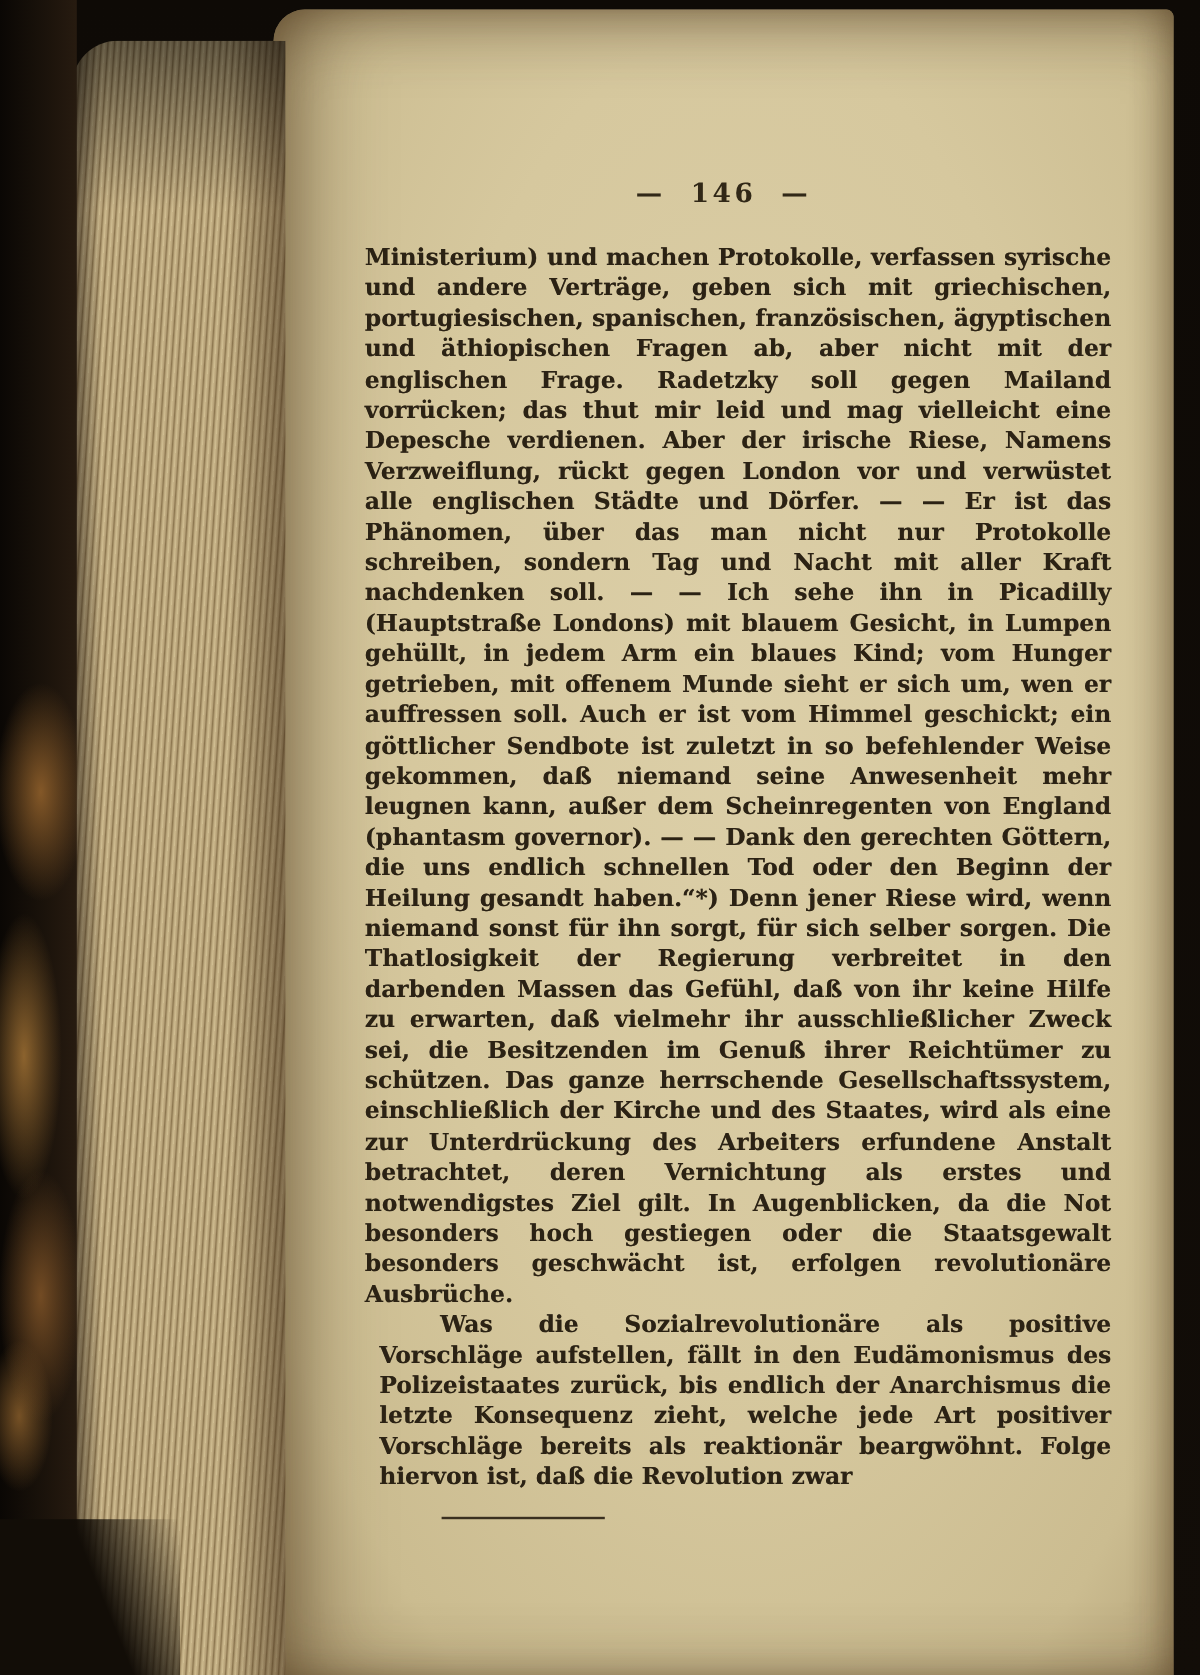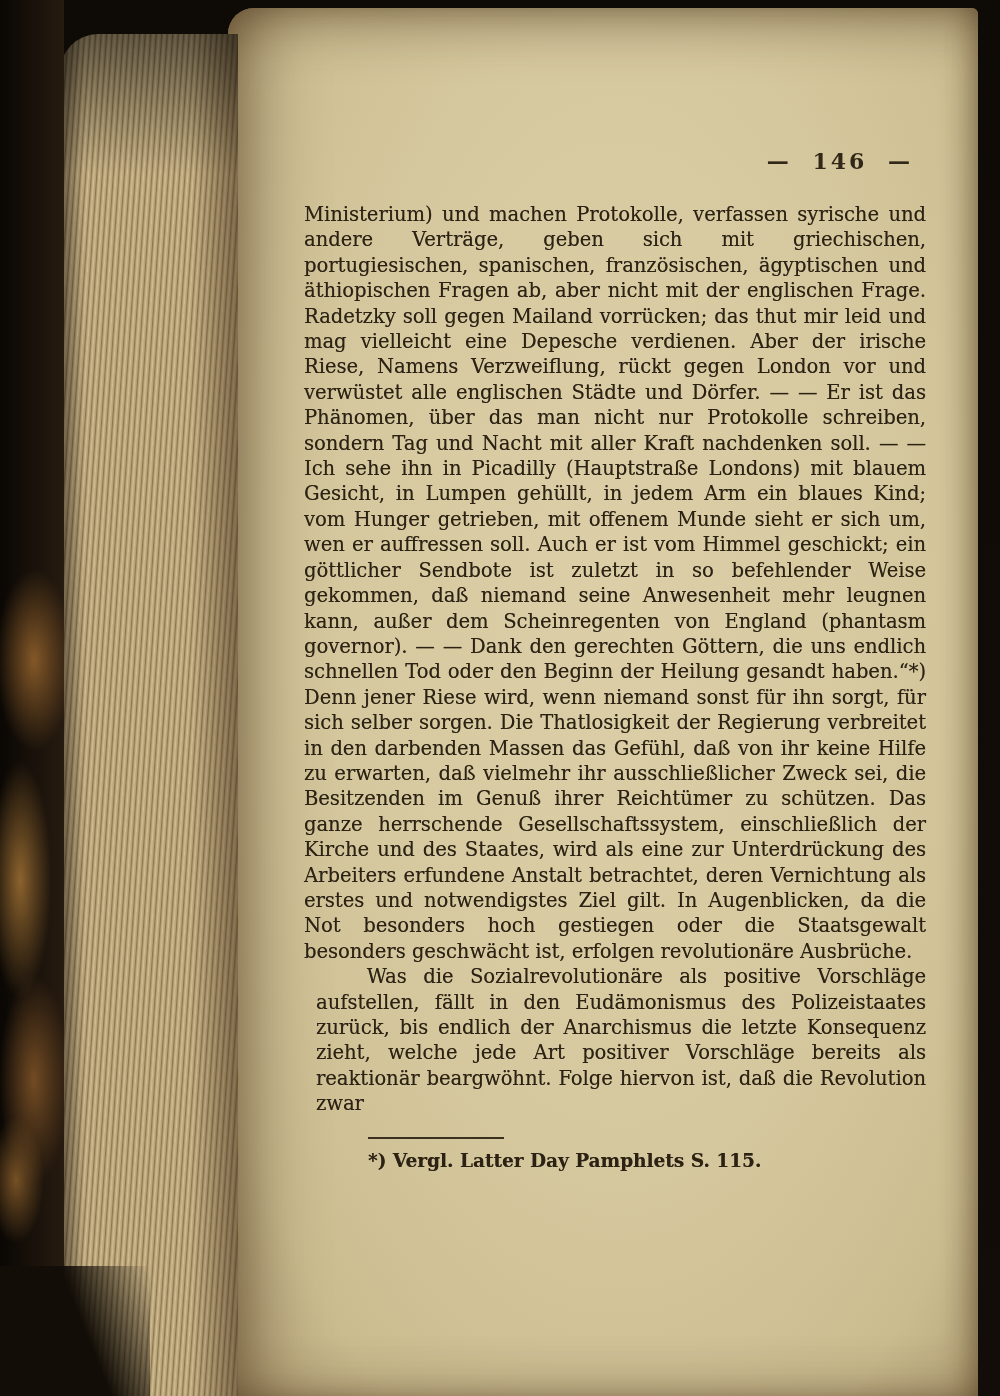--- a/index.html
+++ b/index.html
@@ -63,39 +63,39 @@
       inset 46px 0 70px -24px rgba(70,48,22,.55),
       inset -16px 0 28px -10px rgba(70,48,22,.45),
       inset 0 34px 56px -22px rgba(70,48,22,.4),
       inset 0 -24px 60px -30px rgba(70,48,22,.3);
     z-index: 1;
   }
 
   .page-number {
     margin: 140px auto 0 auto;
     width: 620px;
-    text-align: right;
+    text-align: center;
     font-size: 22px;
     font-weight: bold;
     letter-spacing: 3px;
     word-spacing: 10px;
     color: #312817;
   }
 
   .text-block {
     margin: 28px 0 0 76px;
     width: 622px;
     color: #2b2214;
   }
 
   .para {
     margin: 0;
     font-size: 19.5px;
     line-height: 25.4px;
-    font-weight: normal;
+    font-weight: bold;
     text-align: justify;
     text-shadow: 0.2px 0 0 rgba(43,34,20,.55);
   }
   .para.indent { text-indent: 2.6em; margin-left: 12px; }
 
   .footnote-rule {
     margin: 20px 0 10px 64px;
     width: 136px;
     height: 0;
     border-top: 2px solid #3a3020;
@@ -120,16 +120,15 @@
   <div class="paper">
     <div class="page-number">—  146  —</div>
 
     <div class="text-block">
       <p class="para">Ministerium) und machen Protokolle, verfassen syrische und andere Verträge, geben sich mit griechischen, portugiesischen, spanischen, französischen, ägyptischen und äthiopischen Fragen ab, aber nicht mit der englischen Frage.  Radetzky soll gegen Mailand vorrücken; das thut mir leid und mag vielleicht eine Depesche verdienen.  Aber der irische Riese, Namens Verzweiflung, rückt gegen London vor und verwüstet alle englischen Städte und Dörfer. — — Er ist das Phänomen, über das man nicht nur Protokolle schreiben, sondern Tag und Nacht mit aller Kraft nachdenken soll. — — Ich sehe ihn in Picadilly (Hauptstraße Londons) mit blauem Gesicht, in Lumpen gehüllt, in jedem Arm ein blaues Kind; vom Hunger getrieben, mit offenem Munde sieht er sich um, wen er auffressen soll.  Auch er ist vom Himmel geschickt; ein göttlicher Sendbote ist zuletzt in so befehlender Weise gekommen, daß niemand seine Anwesenheit mehr leugnen kann, außer dem Scheinregenten von England (phantasm governor). — — Dank den gerechten Göttern, die uns endlich schnellen Tod oder den Beginn der Heilung gesandt haben.“*) Denn jener Riese wird, wenn niemand sonst für ihn sorgt, für sich selber sorgen.  Die Thatlosigkeit der Regierung verbreitet in den darbenden Massen das Gefühl, daß von ihr keine Hilfe zu erwarten, daß vielmehr ihr ausschließlicher Zweck sei, die Besitzenden im Genuß ihrer Reichtümer zu schützen. Das ganze herrschende Gesellschaftssystem, einschließlich der Kirche und des Staates, wird als eine zur Unterdrückung des Arbeiters erfundene Anstalt betrachtet, deren Vernichtung als erstes und notwendigstes Ziel gilt.  In Augenblicken, da die Not besonders hoch gestiegen oder die Staatsgewalt besonders geschwächt ist, erfolgen revolutionäre Ausbrüche.</p>
 
       <p class="para indent">Was die Sozialrevolutionäre als positive Vorschläge aufstellen, fällt in den Eudämonismus des Polizeistaates zurück, bis endlich der Anarchismus die letzte Konsequenz zieht, welche jede Art positiver Vorschläge bereits als reaktionär beargwöhnt.  Folge hiervon ist, daß die Revolution zwar</p>
 
       <div class="footnote-rule"></div>
 
-      <p class="footnote">*) Vergl. Latter Day Pamphlets S. 115.</p>
     </div>
   </div>
 </div>
 
 </body></html>

